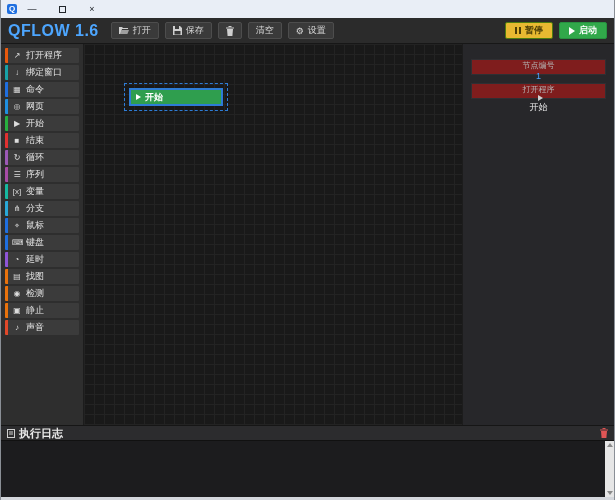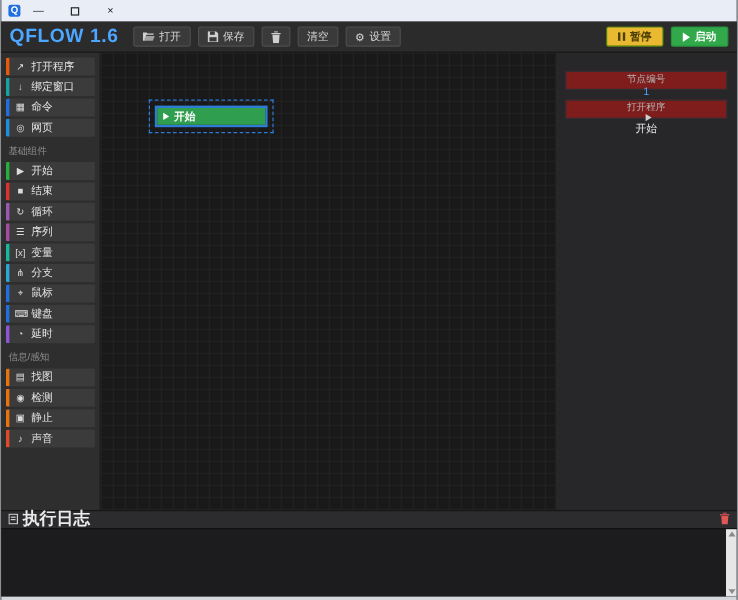--- a/index.html
+++ b/index.html
@@ -54,21 +54,21 @@
   .props { width:152px; background:#27272a; border-left:1px solid #1c1c1c; padding:7px 8px; overflow:hidden; }
   .ptitle { font-size:10px; color:#d8d8d8; padding-bottom:7px; border-bottom:1px solid #3a3a3e; white-space:nowrap; }
   .prow { background:#7f1d1d; border:1px solid #2f2f33; margin-top:8px; height:16px; display:flex; align-items:center; padding:0 6px; font-size:8px;flex-direction:column; }
   .plabel { color:#b4b4b4; white-space:nowrap; }
   .pvalue-id { flex:1; text-align:center; font-size:9px; }
   .pnameicon { margin:0 4px 0 8px; border-left-color:#d0d0d0 !important; border-left-width:5px; border-top-width:3px; border-bottom-width:3px; }
   .pvalue-name { color:#eaeaea; font-size:9px; white-space:nowrap; }
 
   
   .loghead { height:15px; background:#2c2c2e; border-top:1px solid #161616; display:flex; align-items:center; padding:0 6px; flex:0 0 auto; }
-  .ltitle { font-size:14px; font-weight:bold; color:#eaeaea; margin-left:4px; white-space:nowrap; }
+  .ltitle { font-size:11px; font-weight:bold; color:#eaeaea; margin-left:4px; white-space:nowrap; }
   .lspacer { flex:1; }
   .logbody { height:57px; flex:0 0 auto; background:#1c1c1e; border-top:1px solid #111; position:relative; }
   .vscroll { position:absolute; right:0; top:0; bottom:0; width:9px; background:#e6e6e6; display:flex; flex-direction:column; justify-content:space-between; align-items:center; padding:2px 0; }
   .tri-up { width:0; height:0; border-left:3px solid transparent; border-right:3px solid transparent; border-bottom:4px solid #8a8a8a; }
   .tri-dn { width:0; height:0; border-left:3px solid transparent; border-right:3px solid transparent; border-top:4px solid #8a8a8a; }
   .bottomedge { height:3px; background:#d4d7dc; flex:0 0 auto; }
 </style>
 </head>
 <body>
 
@@ -158,21 +158,20 @@
       </div>
       <div class="sitem" style="border-left-color: rgb(31, 111, 224);">
         <i class="sicon">▦</i>
         <span class="slabel">命令</span>
       </div>
       <div class="sitem" style="border-left-color: rgb(31, 143, 224);">
         <i class="sicon">◎</i>
         <span class="slabel">网页</span>
       </div>
 
-      <div class="shead">基础组件</div>
       <div class="sitem" style="border-left-color: rgb(39, 174, 63);">
         <i class="sicon">▶</i>
         <span class="slabel">开始</span>
       </div>
       <div class="sitem" style="border-left-color: rgb(224, 49, 49);">
         <i class="sicon">■</i>
         <span class="slabel">结束</span>
       </div>
       <div class="sitem" style="border-left-color: rgb(155, 89, 182);">
         <i class="sicon">↻</i>
@@ -197,21 +196,20 @@
       </div>
       <div class="sitem" style="border-left-color: rgb(31, 111, 224);">
         <i class="sicon">⌨</i>
         <span class="slabel">键盘</span>
       </div>
       <div class="sitem" style="border-left-color: rgb(142, 85, 214);">
         <i class="sicon">◔</i>
         <span class="slabel">延时</span>
       </div>
 
-      <div class="shead">信息/感知</div>
       <div class="sitem" style="border-left-color: rgb(232, 114, 12);">
         <i class="sicon">▤</i>
         <span class="slabel">找图</span>
       </div>
       <div class="sitem" style="border-left-color: rgb(232, 114, 12);">
         <i class="sicon">◉</i>
         <span class="slabel">检测</span>
       </div>
       <div class="sitem" style="border-left-color: rgb(232, 114, 12);">
         <i class="sicon">▣</i>

